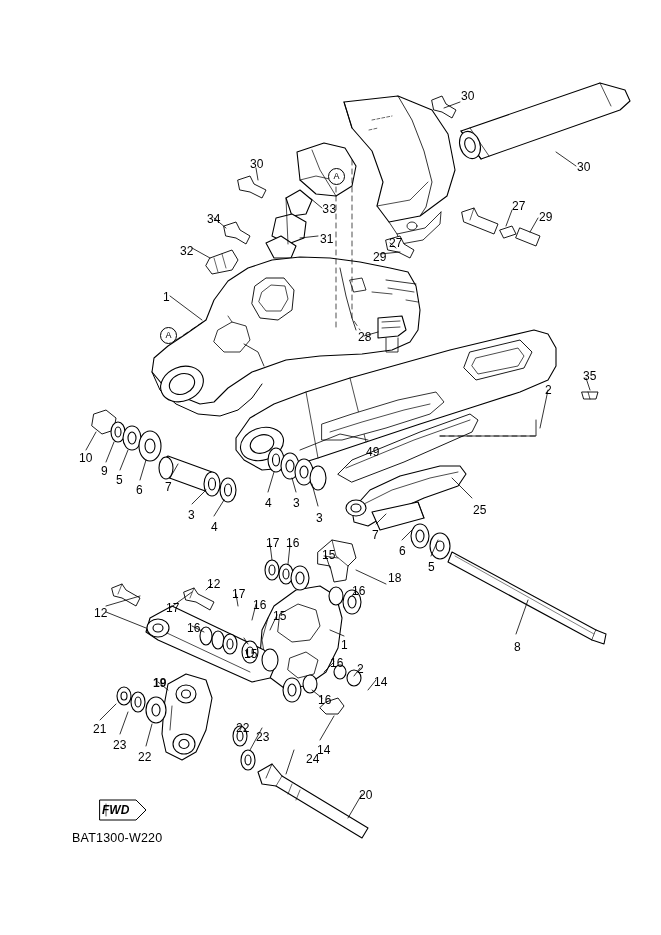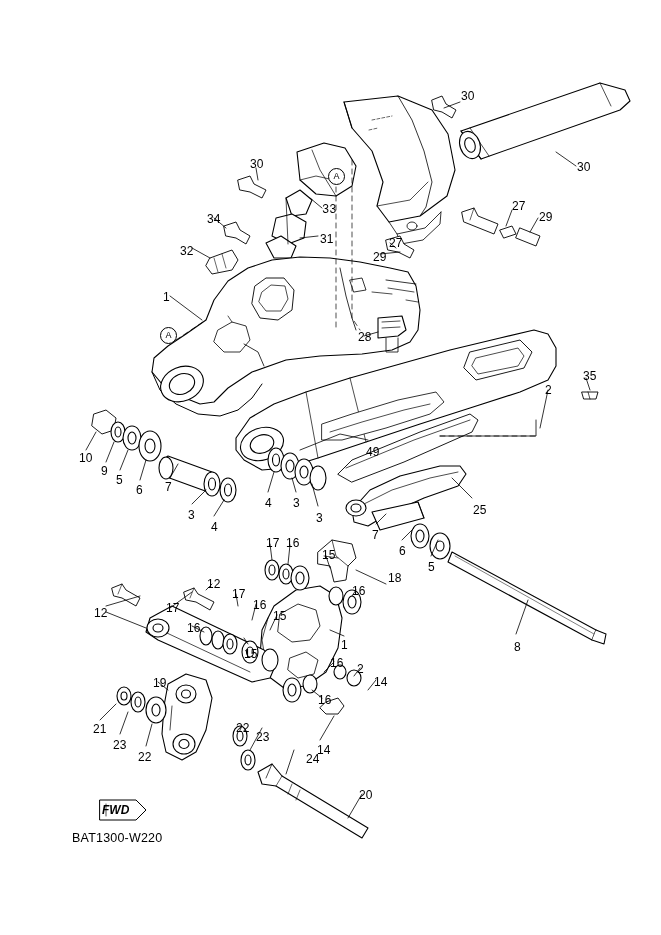--- a/index.html
+++ b/index.html
@@ -427,21 +427,21 @@
       <div class="callout" style="left: 273px; top: 610px;">15</div>
       <div class="callout" style="left: 514px; top: 641px;">8</div>
       <div class="callout" style="left: 94px; top: 607px;">12</div>
       <div class="callout" style="left: 166px; top: 602px;">17</div>
       <div class="callout" style="left: 187px; top: 622px;">16</div>
       <div class="callout" style="left: 244px; top: 648px;">15</div>
       <div class="callout" style="left: 341px; top: 639px;">1</div>
       <div class="callout" style="left: 330px; top: 657px;">16</div>
       <div class="callout" style="left: 357px; top: 663px;">2</div>
       <div class="callout" style="left: 374px; top: 676px;">14</div>
-      <div class="callout" style="left: 153px; top: 677px;">19</div>
+      <div class="callout" style="left: 153px; top: 677px; font-weight: bold;">19</div>
       <div class="callout" style="left: 318px; top: 694px;">16</div>
       <div class="callout" style="left: 93px; top: 723px;">21</div>
       <div class="callout" style="left: 113px; top: 739px;">23</div>
       <div class="callout" style="left: 138px; top: 751px;">22</div>
       <div class="callout" style="left: 236px; top: 722px;">22</div>
       <div class="callout" style="left: 256px; top: 731px;">23</div>
       <div class="callout" style="left: 317px; top: 744px;">14</div>
       <div class="callout" style="left: 290px; top: 753px; padding-left: 16px;">24</div>
       <div class="callout" style="left: 359px; top: 789px;">20</div>
     </div>

